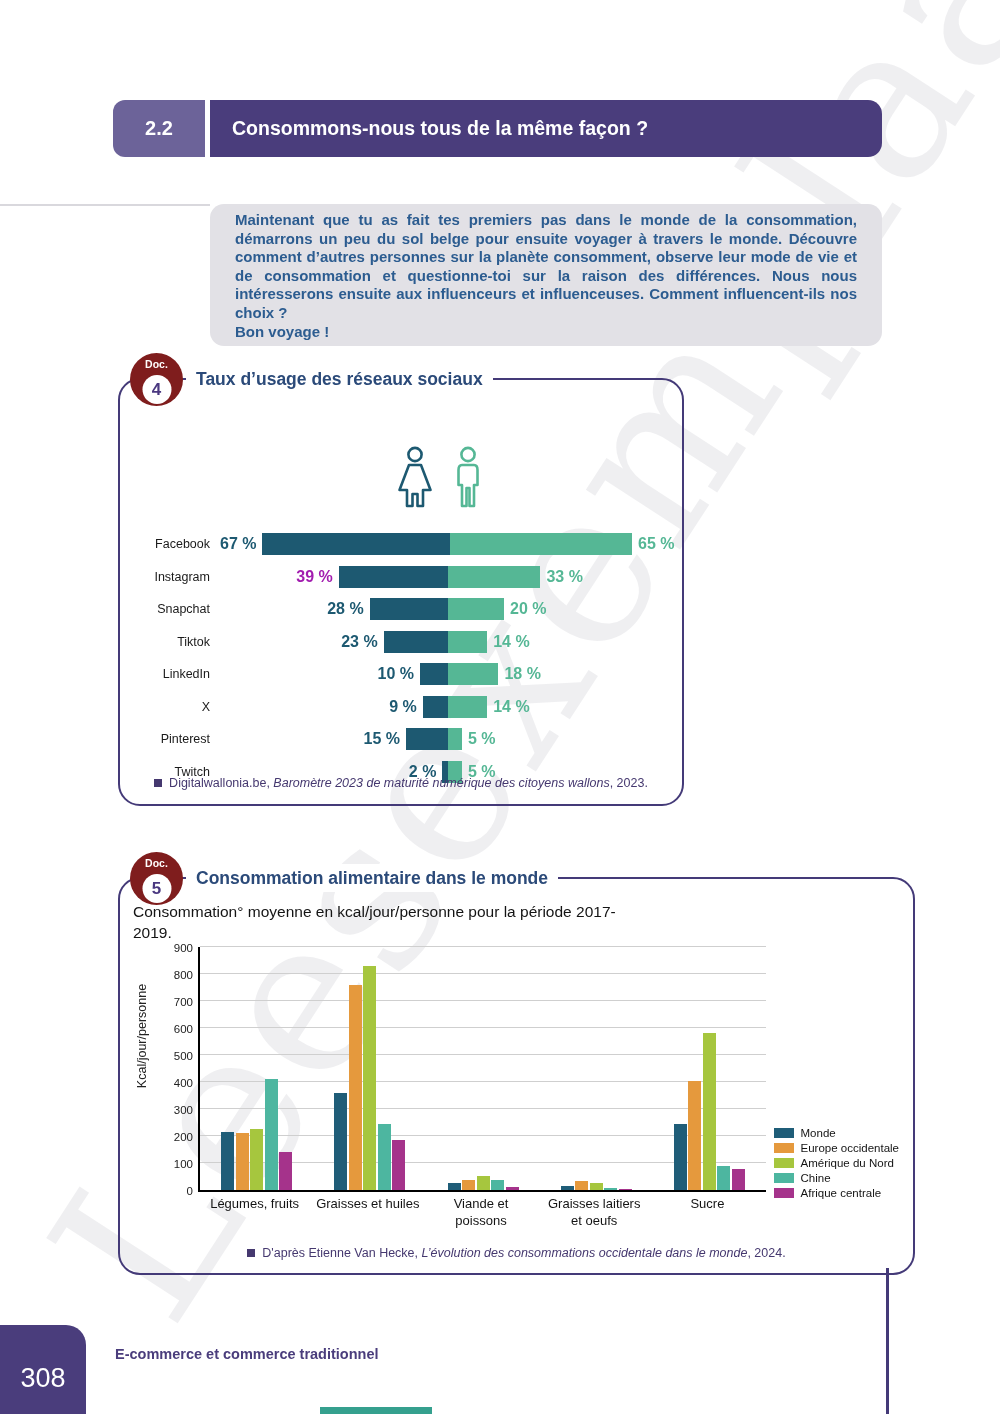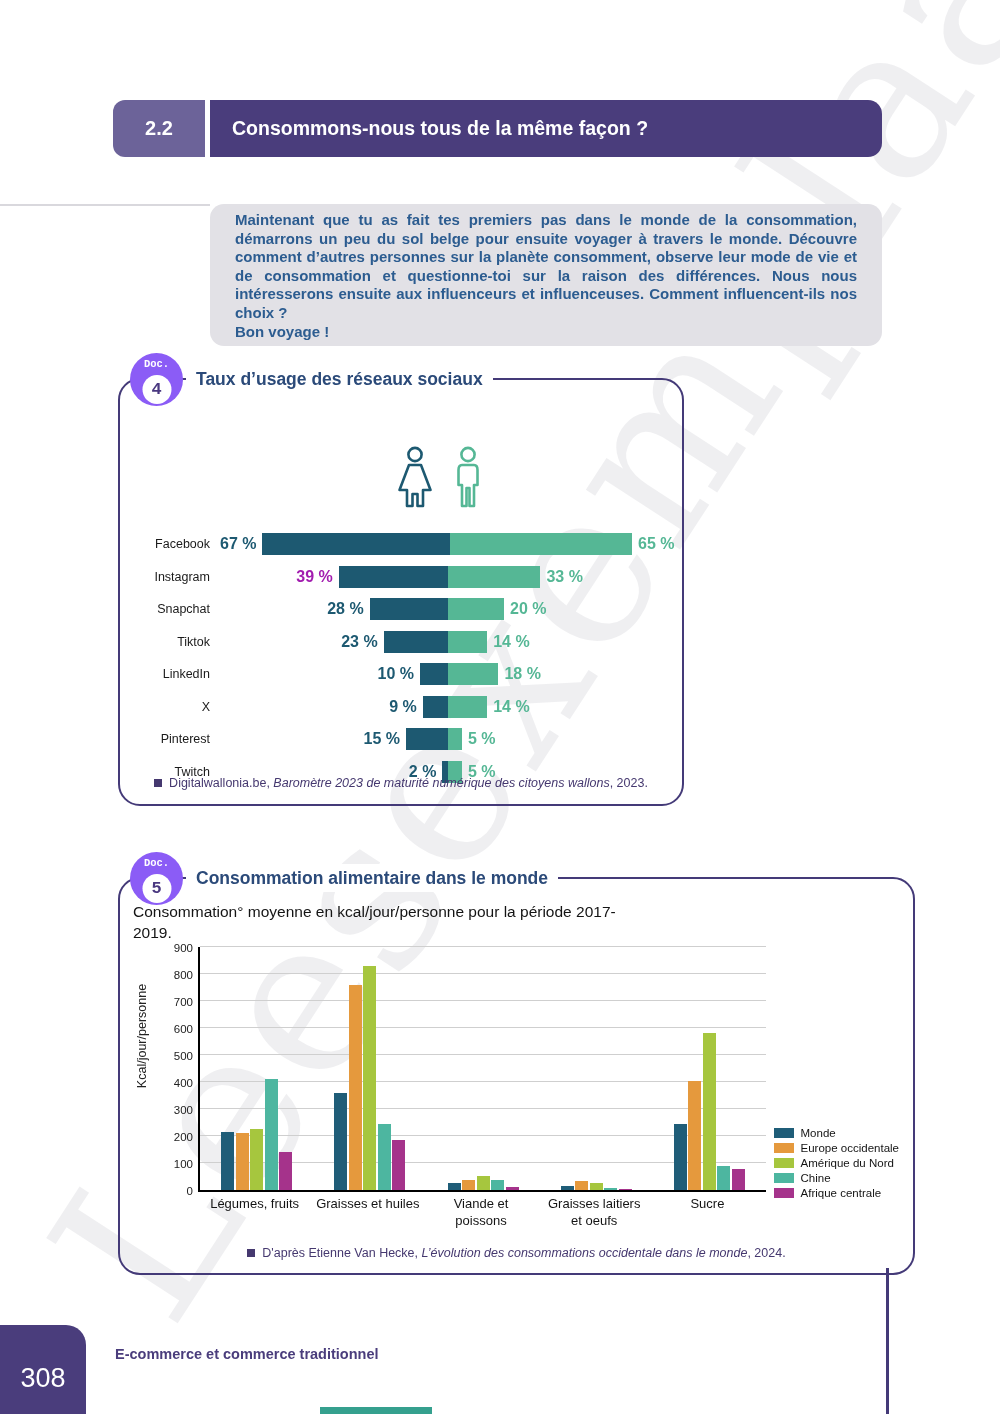--- a/index.html
+++ b/index.html
@@ -23,21 +23,21 @@
         border-radius:14px;box-sizing:border-box;padding:7px 25px;color:#2c5c90;
         font-size:15px;line-height:18.6px;}
   .intro p{margin:0;text-align:justify;font-weight:bold;}
   .intro p.closing{text-align:left;}
 
   
   .docbox{position:absolute;border:2.5px solid #443a78;border-radius:22px;background:transparent;box-sizing:border-box;}
   .doc4{left:118px;top:378px;width:566px;height:428px;}
   .doc5{left:118px;top:877px;width:797px;height:398px;}
   .badge{position:absolute;left:10px;top:-27px;width:53px;height:53px;border-radius:50%;
-        background:#8b5cf6;z-index:3;font-family:Liberation Mono, monospace;}
+        background:#7f1d1d;z-index:3;}
   .badge .blabel{position:absolute;top:5px;width:100%;text-align:center;color:#fff;
         font-size:10.5px;font-weight:bold;}
   .badge .bnum{position:absolute;left:50%;transform:translateX(-50%);bottom:2px;width:29px;height:29px;
         border-radius:50%;background:#fff;color:#4a3880;font-size:17px;font-weight:bold;
         display:flex;align-items:center;justify-content:center;}
   .doc-title{position:absolute;left:66px;top:-15px;background:#fff;padding:0 10px;z-index:2;
         color:#2b4a79;font-size:17.5px;font-weight:bold;line-height:28px;}
   .doc-sub{position:absolute;left:13px;top:22px;width:520px;font-size:15.5px;line-height:21px;color:#141414;}
 
   

